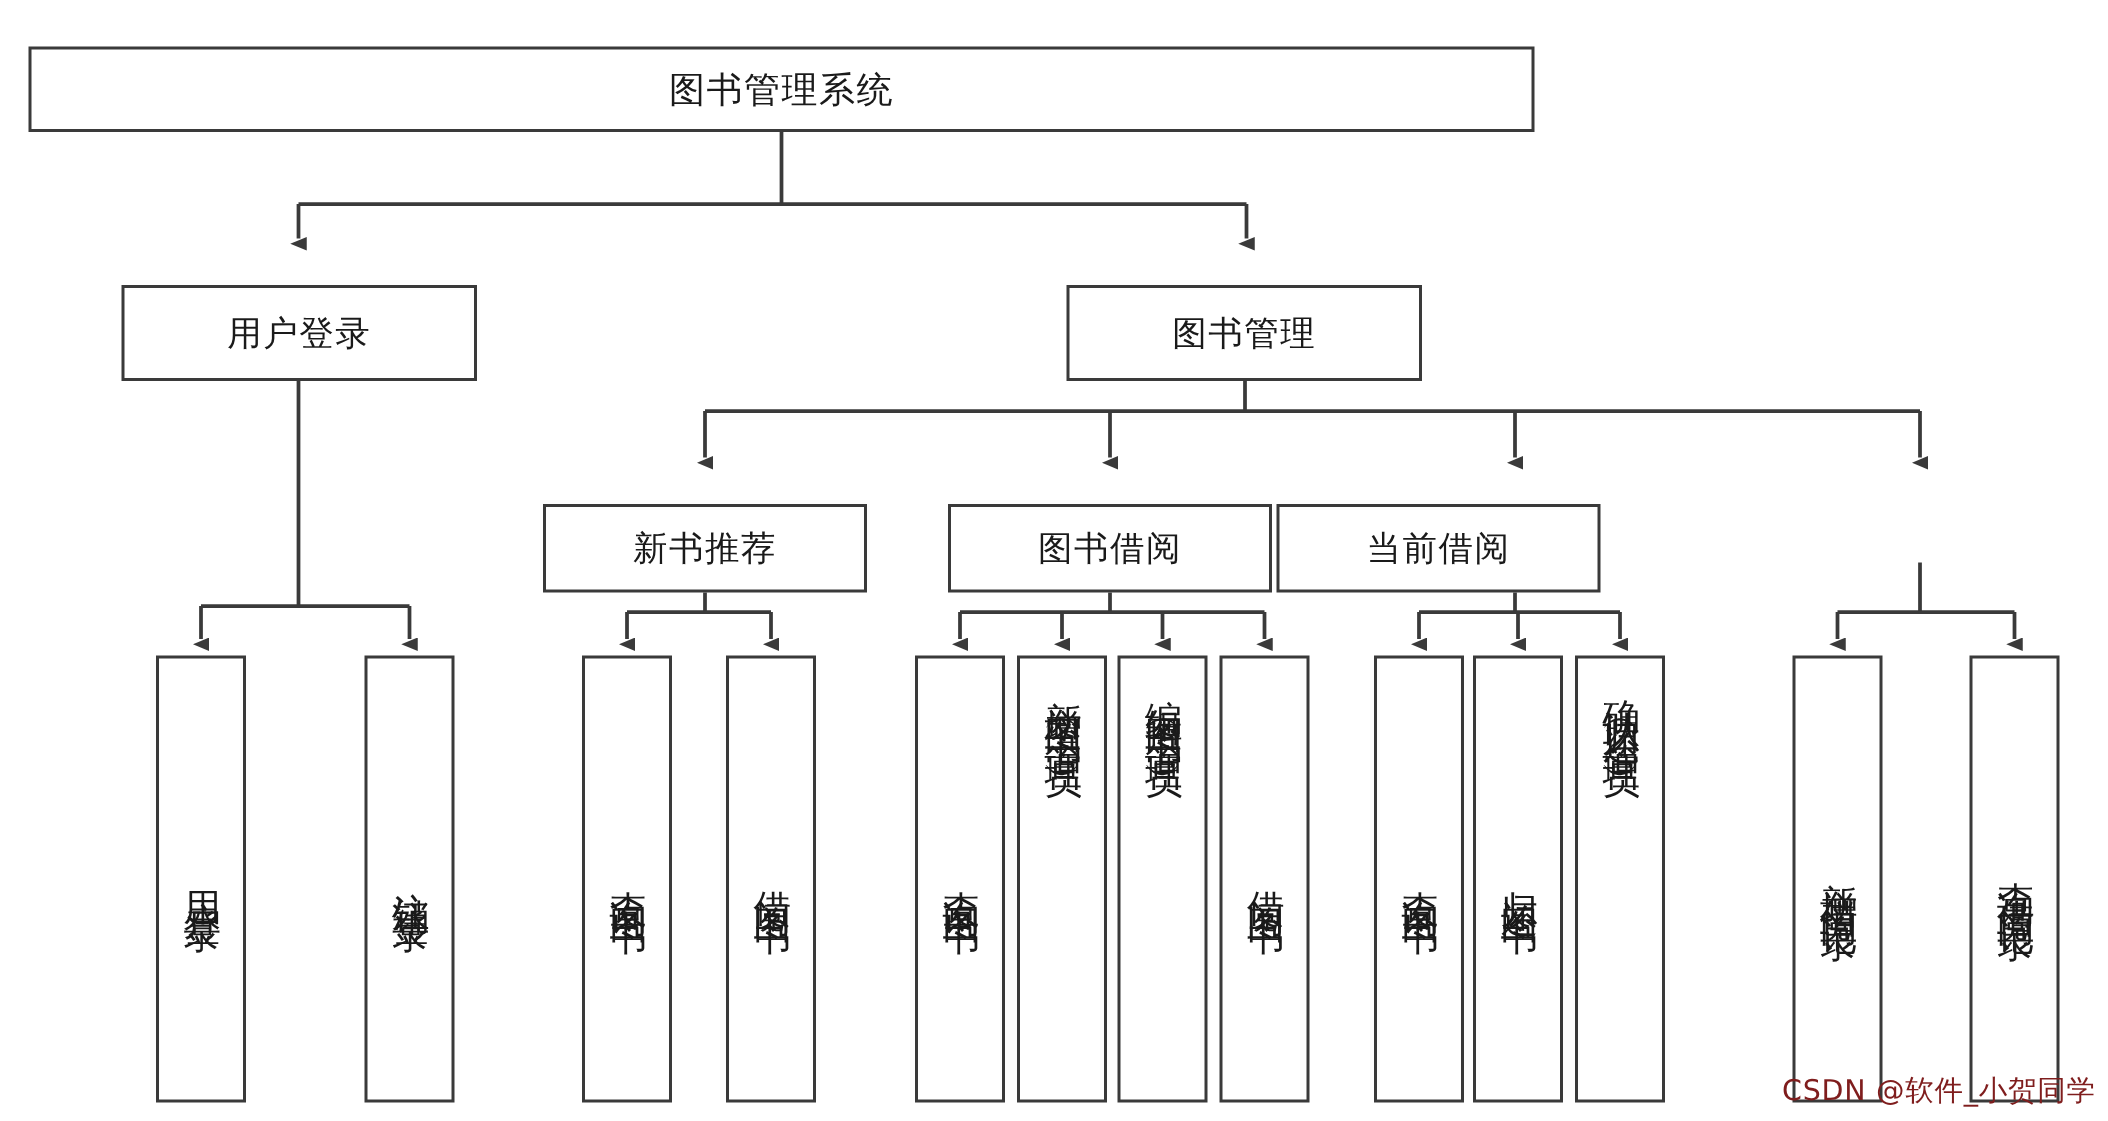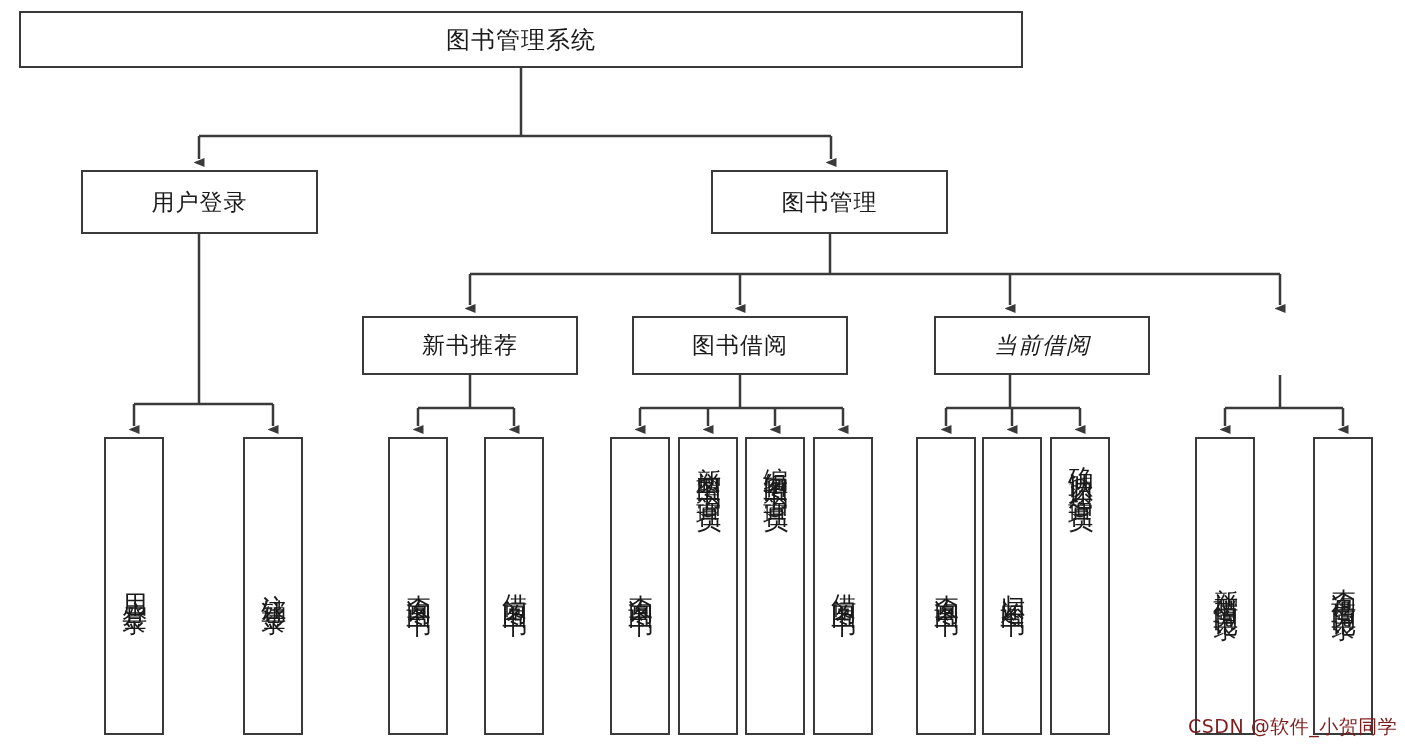--- a/index.html
+++ b/index.html
@@ -33,20 +33,21 @@
     background: #ffffff;
     border: 2.5px solid #3a3a3a;
     display: flex;
     align-items: center;
     justify-content: center;
     color: #1a1a1a;
   }
   .node.horiz {
     font-size: 23px;
     letter-spacing: 1px;
+    margin-top: 20px;
   }
   .node.horiz.root {
     font-size: 24px;
   }
   .node.vert {
     align-items: flex-start;
     justify-content: center;
     padding-top: 8px;
   }
   .node.vert .vtext {
@@ -136,21 +137,21 @@
   <div class="node horiz" style="left:362px; top:316px; width:216px; height:59px;">
     <span>新书推荐</span>
   </div>
 
   <div class="node horiz" style="left:711px; top:170px; width:237px; height:64px;">
     <span>图书管理</span>
   </div>
   <div class="node horiz" style="left:632px; top:316px; width:216px; height:59px;justify-content:center;">
     <span>图书借阅</span>
   </div>
-  <div class="node horiz" style="left:934px; top:316px; width:216px; height:59px;font-style:italic;">
+  <div class="node horiz" style="left:851px; top:316px; width:216px; height:59px;">
     <span>当前借阅</span>
   </div>
 
   <div class="node vert centered" style="left:104px; top:437px; width:60px; height:298px;">
     <span class="vtext">用户登录</span>
   </div>
   <div class="node vert centered" style="left:243px; top:437px; width:60px; height:298px;">
     <span class="vtext">注销登录</span>
   </div>
 

